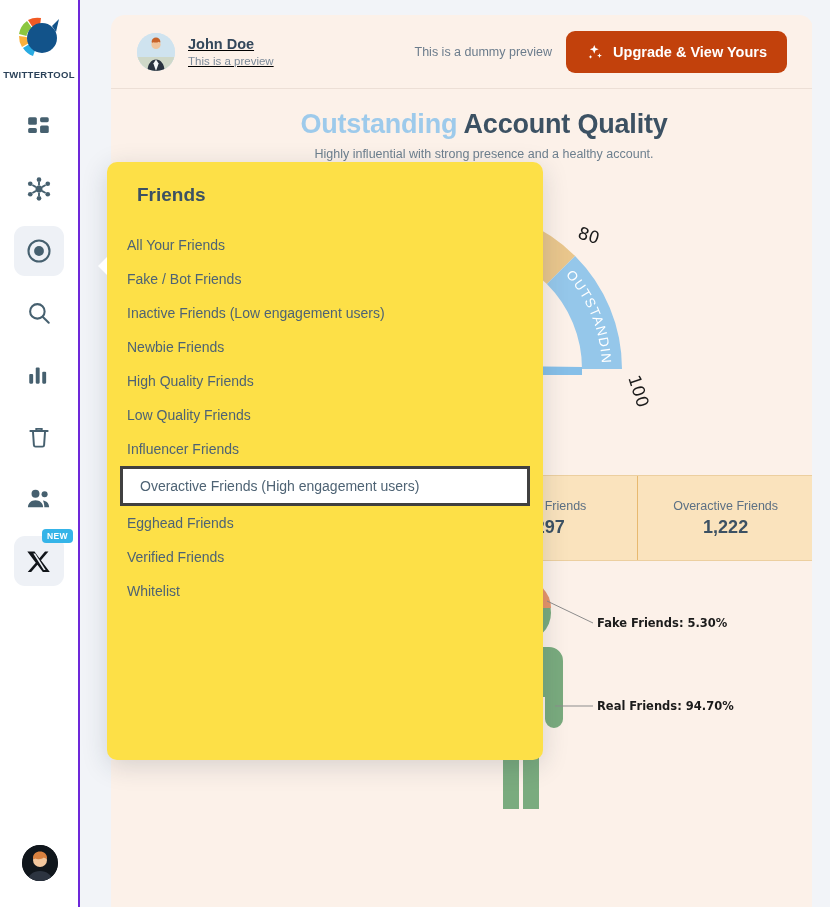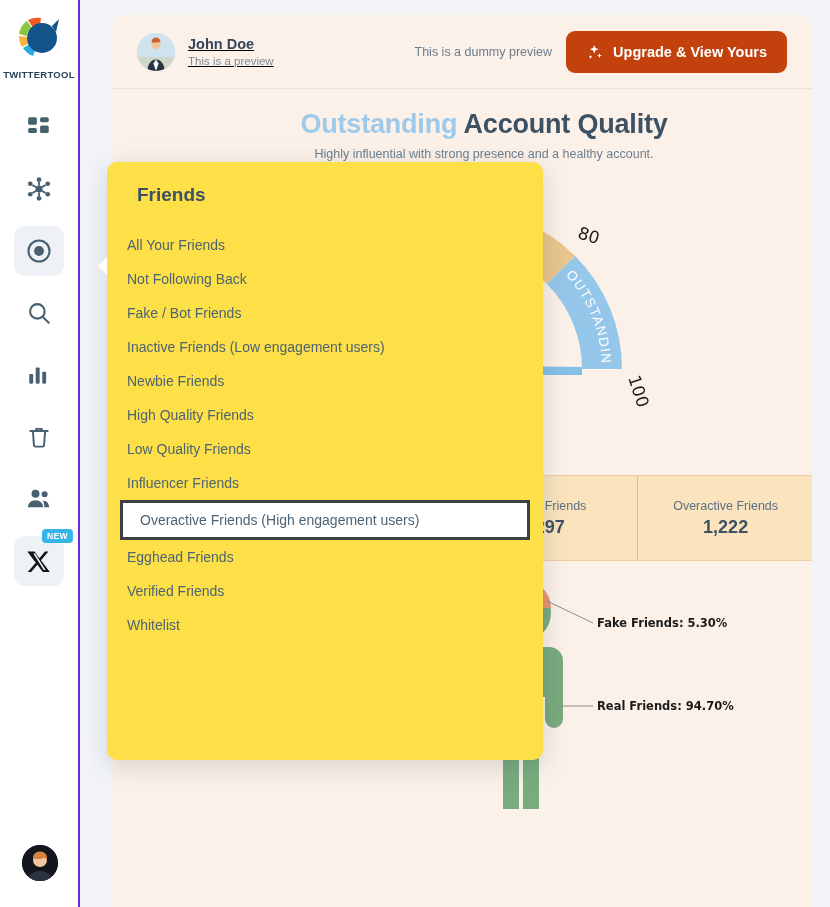--- a/index.html
+++ b/index.html
@@ -396,21 +396,20 @@
 
     </div>
     <div class="page-edge"></div>
   </div>
 
   <div class="dropdown">
     <div class="dropdown-caret"></div>
     <div class="dd-title">Friends</div>
 
     <div class="dd-item">All Your Friends</div>
-    <div class="dd-item">Not Following Back</div>
     <div class="dd-item">Fake / Bot Friends</div>
     <div class="dd-item">Inactive Friends (Low engagement users)</div>
     <div class="dd-item">Newbie Friends</div>
     <div class="dd-item">High Quality Friends</div>
     <div class="dd-item">Low Quality Friends</div>
     <div class="dd-item">Influencer Friends</div>
     <div class="dd-item highlighted">Overactive Friends (High engagement users)</div>
     <div class="dd-item">Egghead Friends</div>
     <div class="dd-item">Verified Friends</div>
     <div class="dd-item">Whitelist</div>

